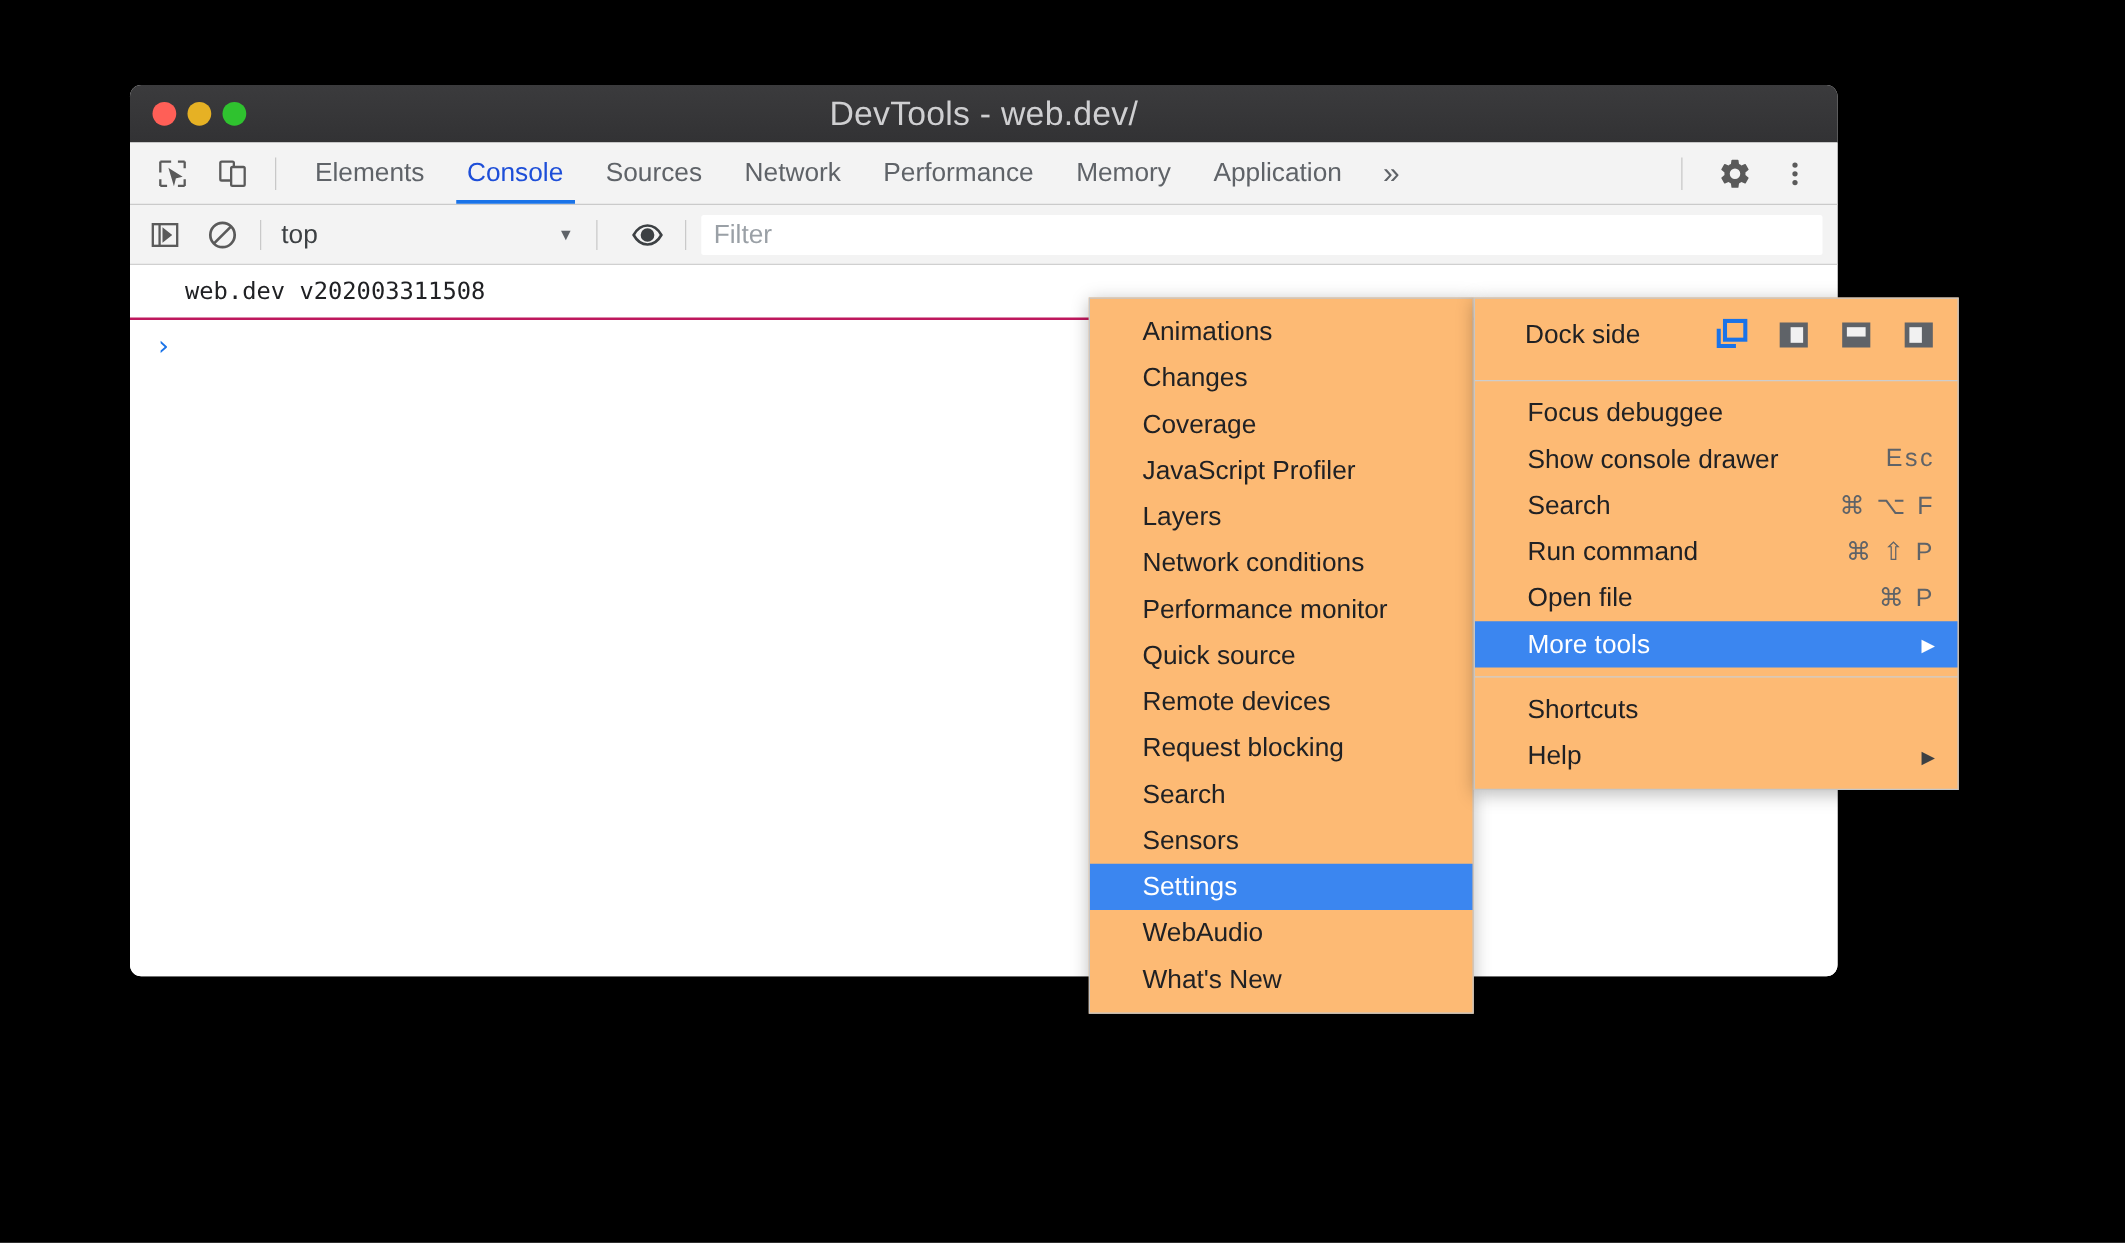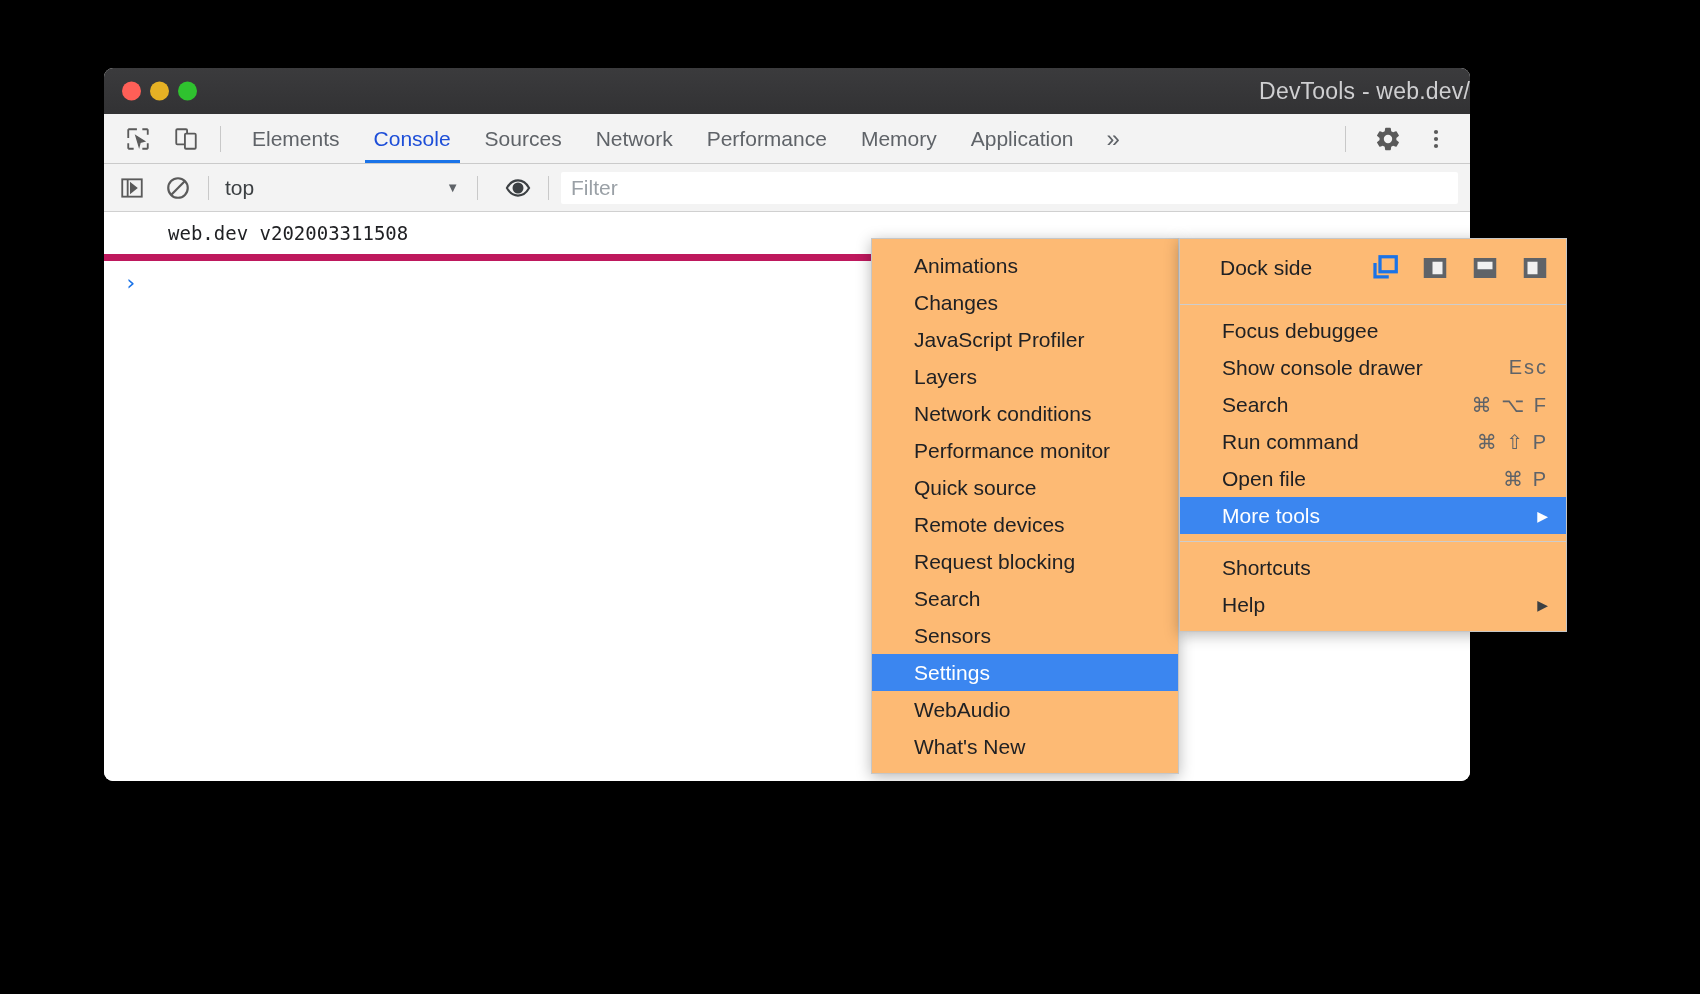--- a/index.html
+++ b/index.html
@@ -56,23 +56,23 @@
   .tl-dot {
     width: 19px; height: 19px;
     border-radius: 50%;
   }
   .tl-red    { background: #ff5f57; }
   .tl-yellow { background: #e6b124; }
   .tl-green  { background: #2fc22f; }
 
   .window-title {
     width: 100%;
-    text-align: right;
+    text-align: center;
     color: #cfcfd1;
-    font-size: 23px;
+    font-size: 27px;
     font-family: "Liberation Sans", sans-serif;
     letter-spacing: 0.2px;
   }
 
   
   .tabbar {
     position: absolute;
     left: 0;
     top: 46px;
     width: 100%;
@@ -198,22 +198,22 @@
     bottom: 0;
     background: #ffffff;
     border-bottom-left-radius: 9px;
     border-bottom-right-radius: 9px;
     overflow: hidden;
   }
   .console-line {
     height: 42px;
     display: flex;
     align-items: center;
-    padding-left: 64px;
-    border-bottom: 7px solid #be185d;
+    padding-left: 44px;
+    border-bottom: 2px solid #be185d;
     font-family: "DejaVu Sans Mono", "Liberation Mono", monospace;
     font-size: 19px;
     color: #202124;
   }
   .console-prompt {
     height: 42px;
     display: flex;
     align-items: center;
     padding-left: 20px;
     color: #1a73e8;
@@ -429,20 +429,23 @@
         <span>›</span>
       </div>
     </div>
 
     <div class="menu" id="more-tools-menu">
       <div class="menu-item">
         <span>Animations</span>
       </div>
       <div class="menu-item">
         <span>Changes</span>
+      </div>
+      <div class="menu-item">
+        <span>Coverage</span>
       </div>
       <div class="menu-item">
         <span>JavaScript Profiler</span>
       </div>
       <div class="menu-item">
         <span>Layers</span>
       </div>
       <div class="menu-item">
         <span>Network conditions</span>
       </div>

